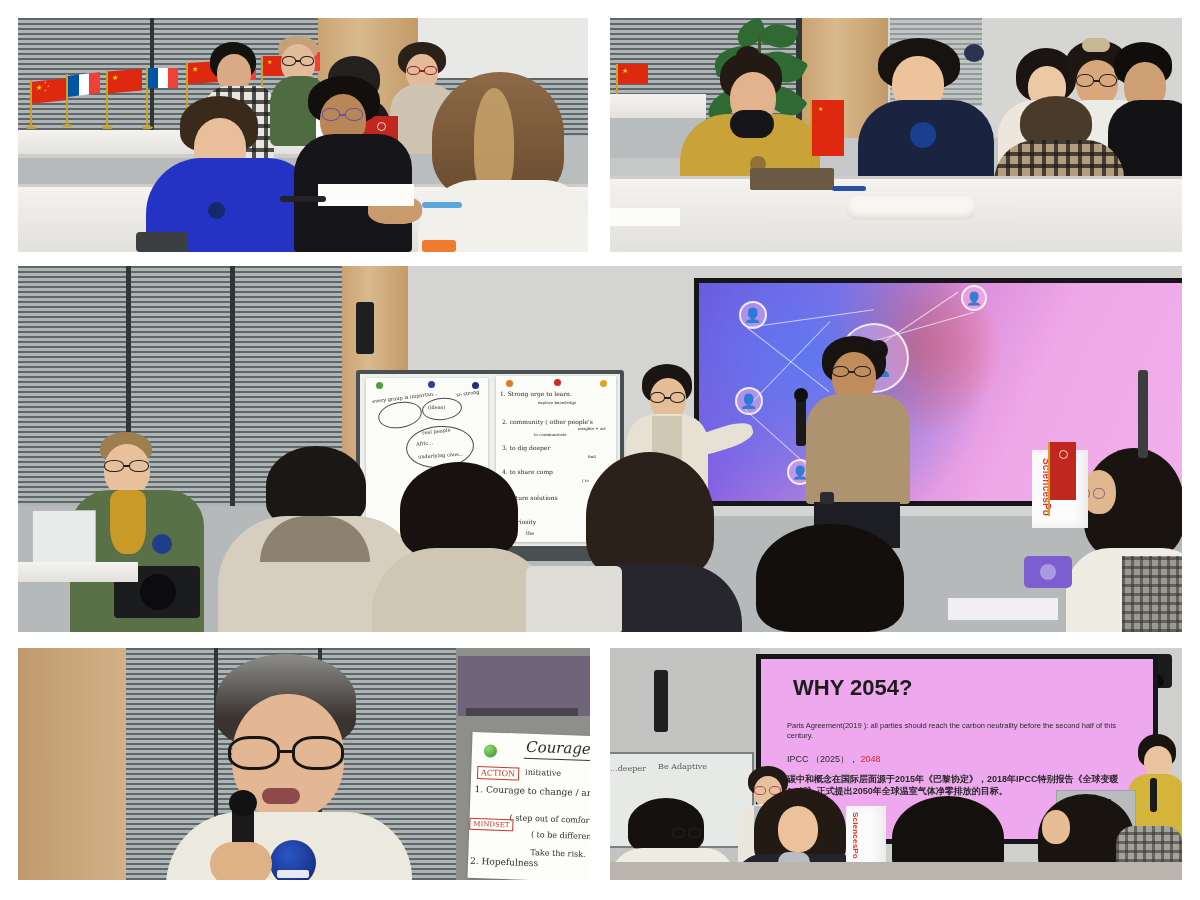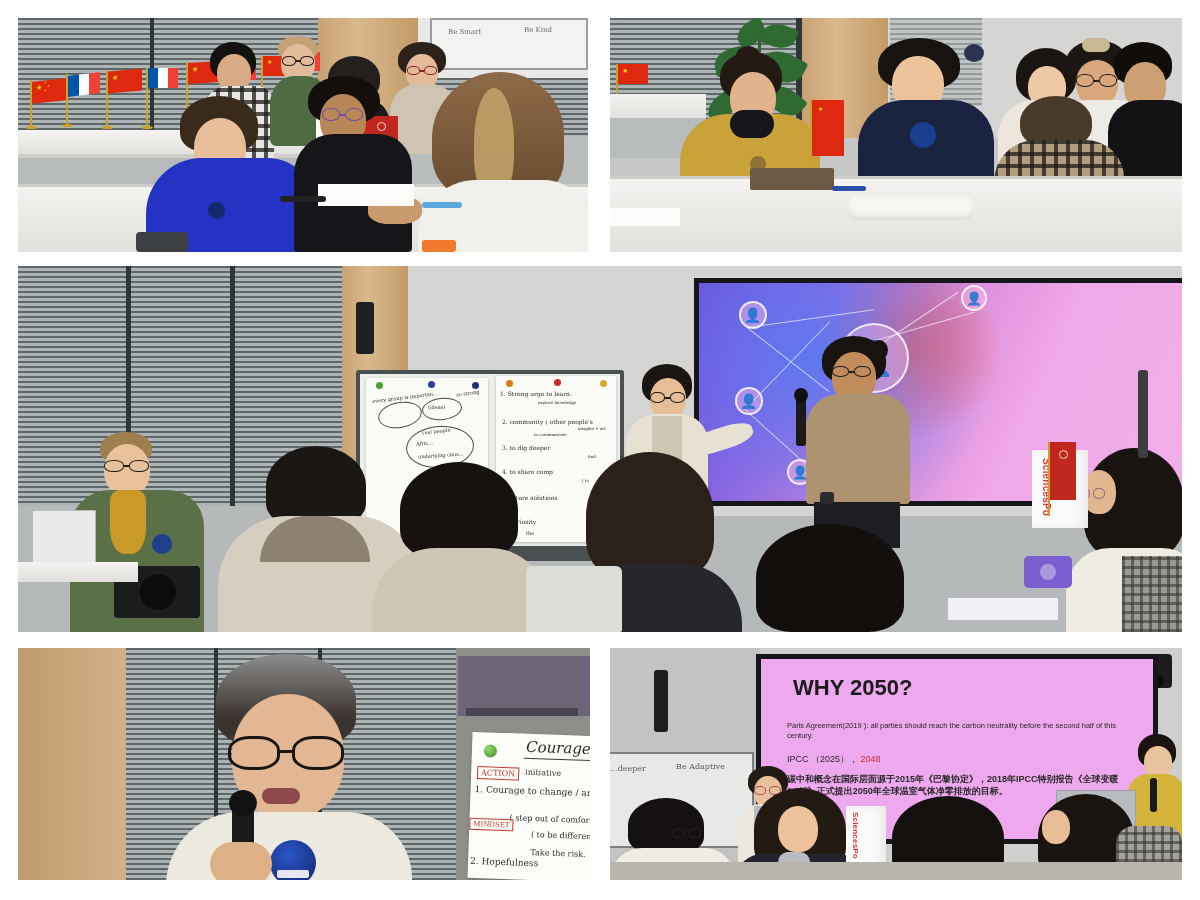--- a/index.html
+++ b/index.html
@@ -123,24 +123,20 @@
   <div class="photo" style="left:18px; top:18px; width:570px; height:234px;">
     <div class="ph-inner">
 
       <div class="wall" style="background:#b9bdbe;"></div>
       <div class="blinds" style="left:0; top:0; width:570px; height:118px;"></div>
       <div class="mullion" style="left:132px; top:0; width:4px; height:118px;"></div>
       <div class="mullion" style="left:300px; top:0; width:4px; height:118px;"></div>
       <div class="woodwall" style="left:300px; top:0; width:100px; height:122px;"></div>
       <div class="wall" style="left:400px; top:0; width:170px; height:60px; background:#e8e8e6;"></div>
 
-      <div class="whiteboard" style="left:412px; top:0; width:158px; height:52px; border-color:#9a9d9e;">
-        <span class="hw" style="left:16px; top:8px; font-size:7px; color:#6a6a6a;">Be Smart</span>
-        <span class="hw" style="left:92px; top:6px; font-size:7px; color:#6a6a6a;">Be Kind</span>
-      </div>
 
       <div class="table" style="left:0; top:112px; width:310px; height:26px;"></div>
       <div class="tableedge" style="left:0; top:136px; width:310px; height:4px;"></div>
       <div class="table" style="left:0; top:140px; width:300px; height:38px; background:#b7babb;"></div>
 
       <div class="flagstand" style="left:12px; top:62px;">
         <div class="flag-cn" style="left:2px; top:0; width:34px; height:22px; transform:skewY(-6deg);">
           <span class="star" style="left:4px; top:3px; font-size:7px;">★</span>
           <span class="star" style="left:12px; top:1px; font-size:3px;">★</span>
           <span class="star" style="left:15px; top:5px; font-size:3px;">★</span>
@@ -593,26 +589,26 @@
       <div class="wall" style="background:#cfd0cd;"></div>
       <div class="wall" style="left:0; top:0; width:150px; height:232px; background:#c3c4c1;"></div>
 
       <div class="speaker-box" style="left:44px; top:22px; width:14px; height:62px;"></div>
       <div class="camera" style="left:528px; top:6px; width:34px; height:34px;">
         <span style="position:absolute; left:8px; top:20px; width:18px; height:14px; border-radius:50%; background:#0b0b0d;"></span>
       </div>
 
       <div class="whiteboard" style="left:-6px; top:104px; width:150px; height:96px; border-color:#7c7f80; background:#e7e9e7;">
         <span class="hw" style="left:4px; top:10px; font-size:8px; color:#5c5c5c;">...deeper</span>
-        <span class="hw" style="left:70px; top:8px; font-size:8px; color:#5c5c5c;">Be Adaptive</span>
+        <span class="hw" style="left:52px; top:8px; font-size:8px; color:#5c5c5c;">Be Adaptive</span>
       </div>
 
       <div class="screenframe" style="left:146px; top:6px; width:402px; height:190px;">
         <div class="slide-pink">
-          <div class="slide-title" style="left:32px; top:16px; font-size:22px;">WHY 2050?</div>
+          <div class="slide-title" style="left:32px; top:16px; font-size:22px;">WHY 2054?</div>
           <div class="bullet" style="left:26px; top:62px; width:340px; font-size:7.5px;">Paris Agreement(2019 ):  all parties should  reach the carbon neutrality before the second half of this century.</div>
           <div class="bullet" style="left:26px; top:94px; width:340px; font-size:9px;">
             <span>IPCC （2025）， </span><span class="accent">2048</span>
           </div>
           <div class="bullet" style="left:26px; top:114px; width:350px; font-size:9px; font-weight:600;">碳中和概念在国际层面源于2015年《巴黎协定》，2018年IPCC特别报告《全球变暖1.5℃》正式提出2050年全球温室气体净零排放的目标。</div>
         </div>
       </div>
 
       <div class="person" style="left:128px; top:118px; width:60px; height:114px;">
         <div class="hair" style="left:10px; top:0; width:40px; height:30px; background:#211a15;"></div>

